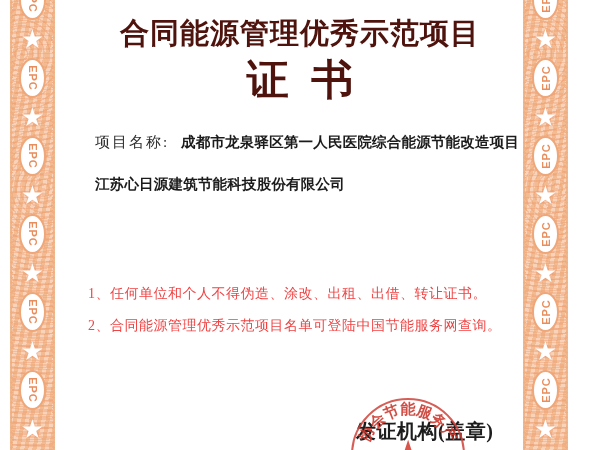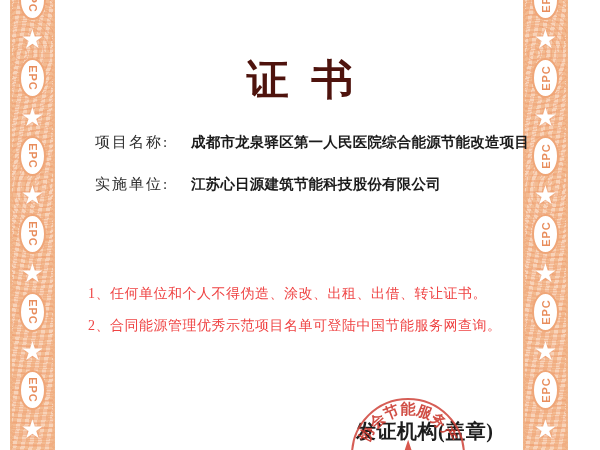--- a/index.html
+++ b/index.html
@@ -52,21 +52,21 @@
     position:absolute;left:0;top:52px;width:600px;text-align:center;
     font-size:42px;font-weight:bold;color:#4e130d;word-spacing:12px;
   }
   
   .fields{position:absolute;left:95px;top:133px;width:430px;}
   .field-row{display:flex;align-items:flex-start;margin-bottom:23px;}
   .flabel{
     flex:0 0 auto;width:86px;font-size:15px;letter-spacing:2px;color:#2d2d2d;
   }
   .fvalue{
-    margin-left:10px;font-weight:bold;font-size:14.5px;color:#1b1b1b;
+    margin-left:0;font-weight:bold;font-size:14.5px;color:#1b1b1b;
     letter-spacing:.2px;white-space:nowrap;
   }
   
   .notes{position:absolute;left:88px;top:285px;width:430px;}
   .note{font-size:14px;color:#ef4444;line-height:18px;margin-bottom:14px;letter-spacing:.5px;}
   
   .issuer{
     position:absolute;left:356px;top:418px;font-size:20px;font-weight:bold;
     color:#1d1d1d;letter-spacing:.5px;z-index:3;text-align:center;
   }
@@ -135,29 +135,29 @@
       <span class="epc-oval">
         <i class="epc-text">EPC</i>
       </span>
       <span class="band-star">★</span>
       <span class="epc-oval">
         <i class="epc-text">EPC</i>
       </span>
       <span class="band-star">★</span>
     </div>
 
+  <div class="title1">合同能源管理优秀示范项目</div>
   <div class="title2">证 书</div>
 
   <div class="fields">
     <div class="field-row">
       <span class="flabel">项目名称:</span>
       <span class="fvalue">成都市龙泉驿区第一人民医院综合能源节能改造项目</span>
     </div>
     <div class="field-row">
-      <span class="flabel">实施单位:</span>
       <span class="fvalue">江苏心日源建筑节能科技股份有限公司</span>
     </div>
   </div>
 
   <div class="notes">
     <div class="note">1、任何单位和个人不得伪造、涂改、出租、出借、转让证书。</div>
     <div class="note">2、合同能源管理优秀示范项目名单可登陆中国节能服务网查询。</div>
   </div>
 
   <div class="issuer">发证机构(盖章)</div>

